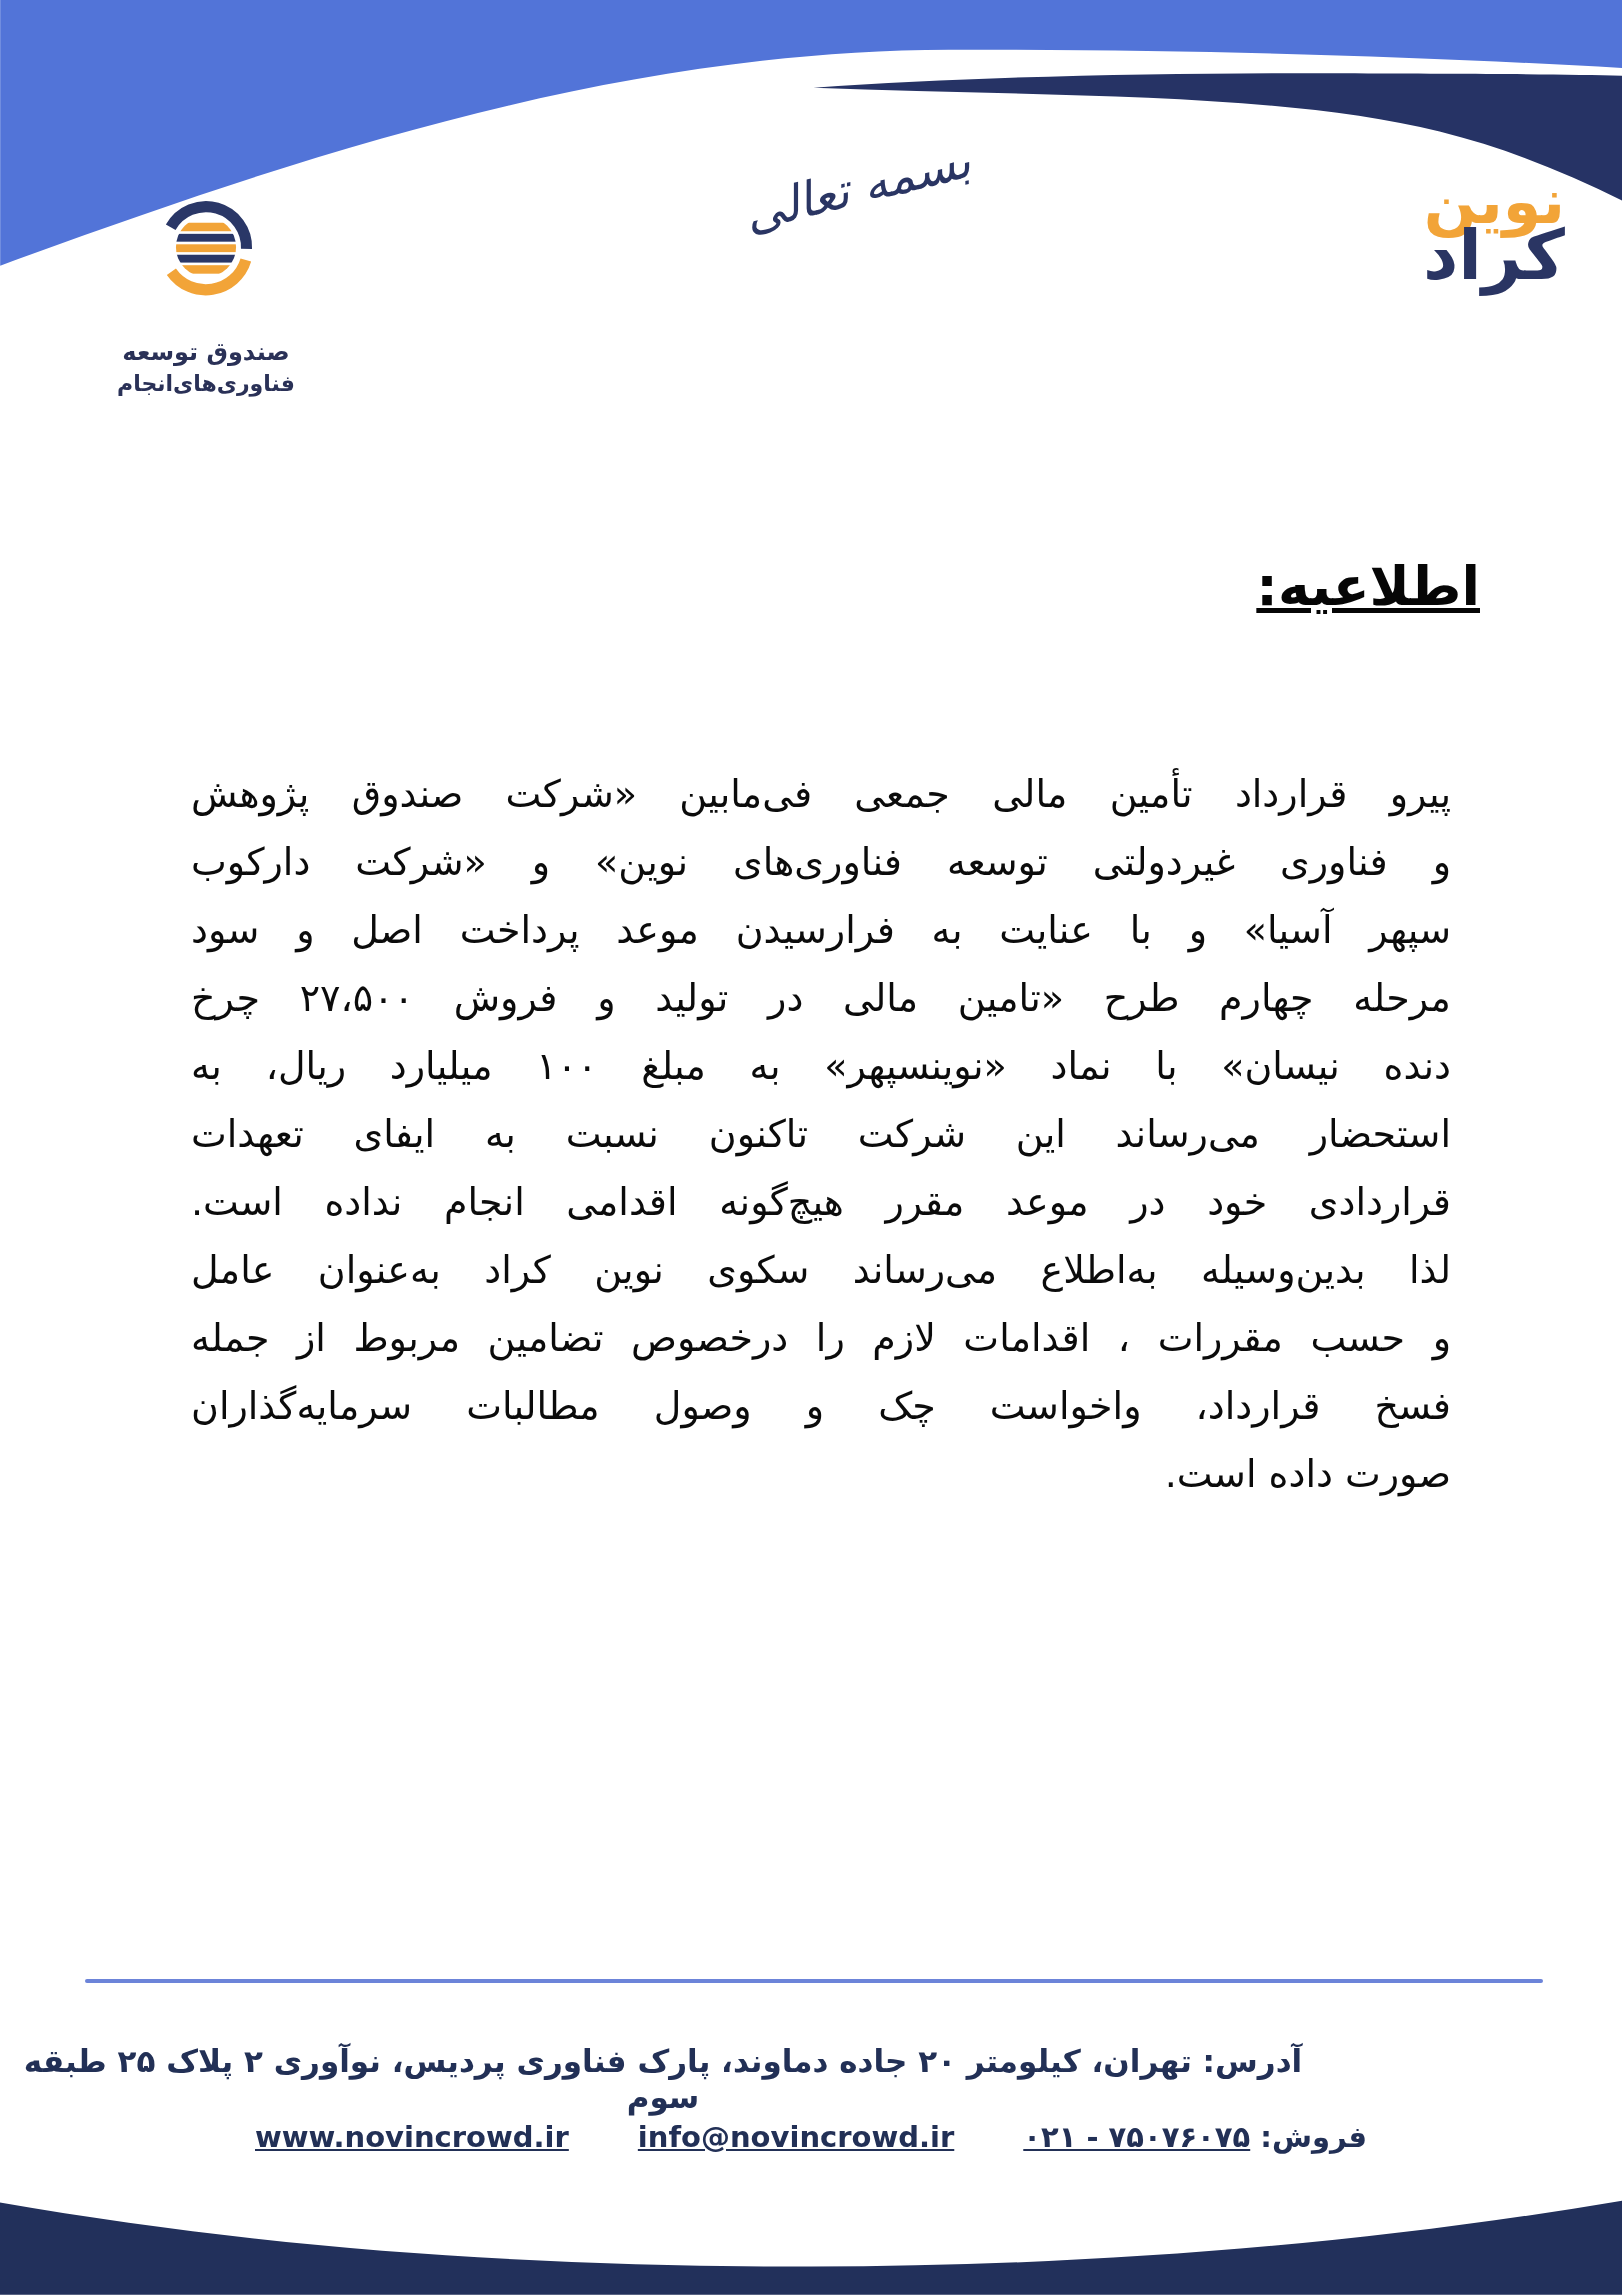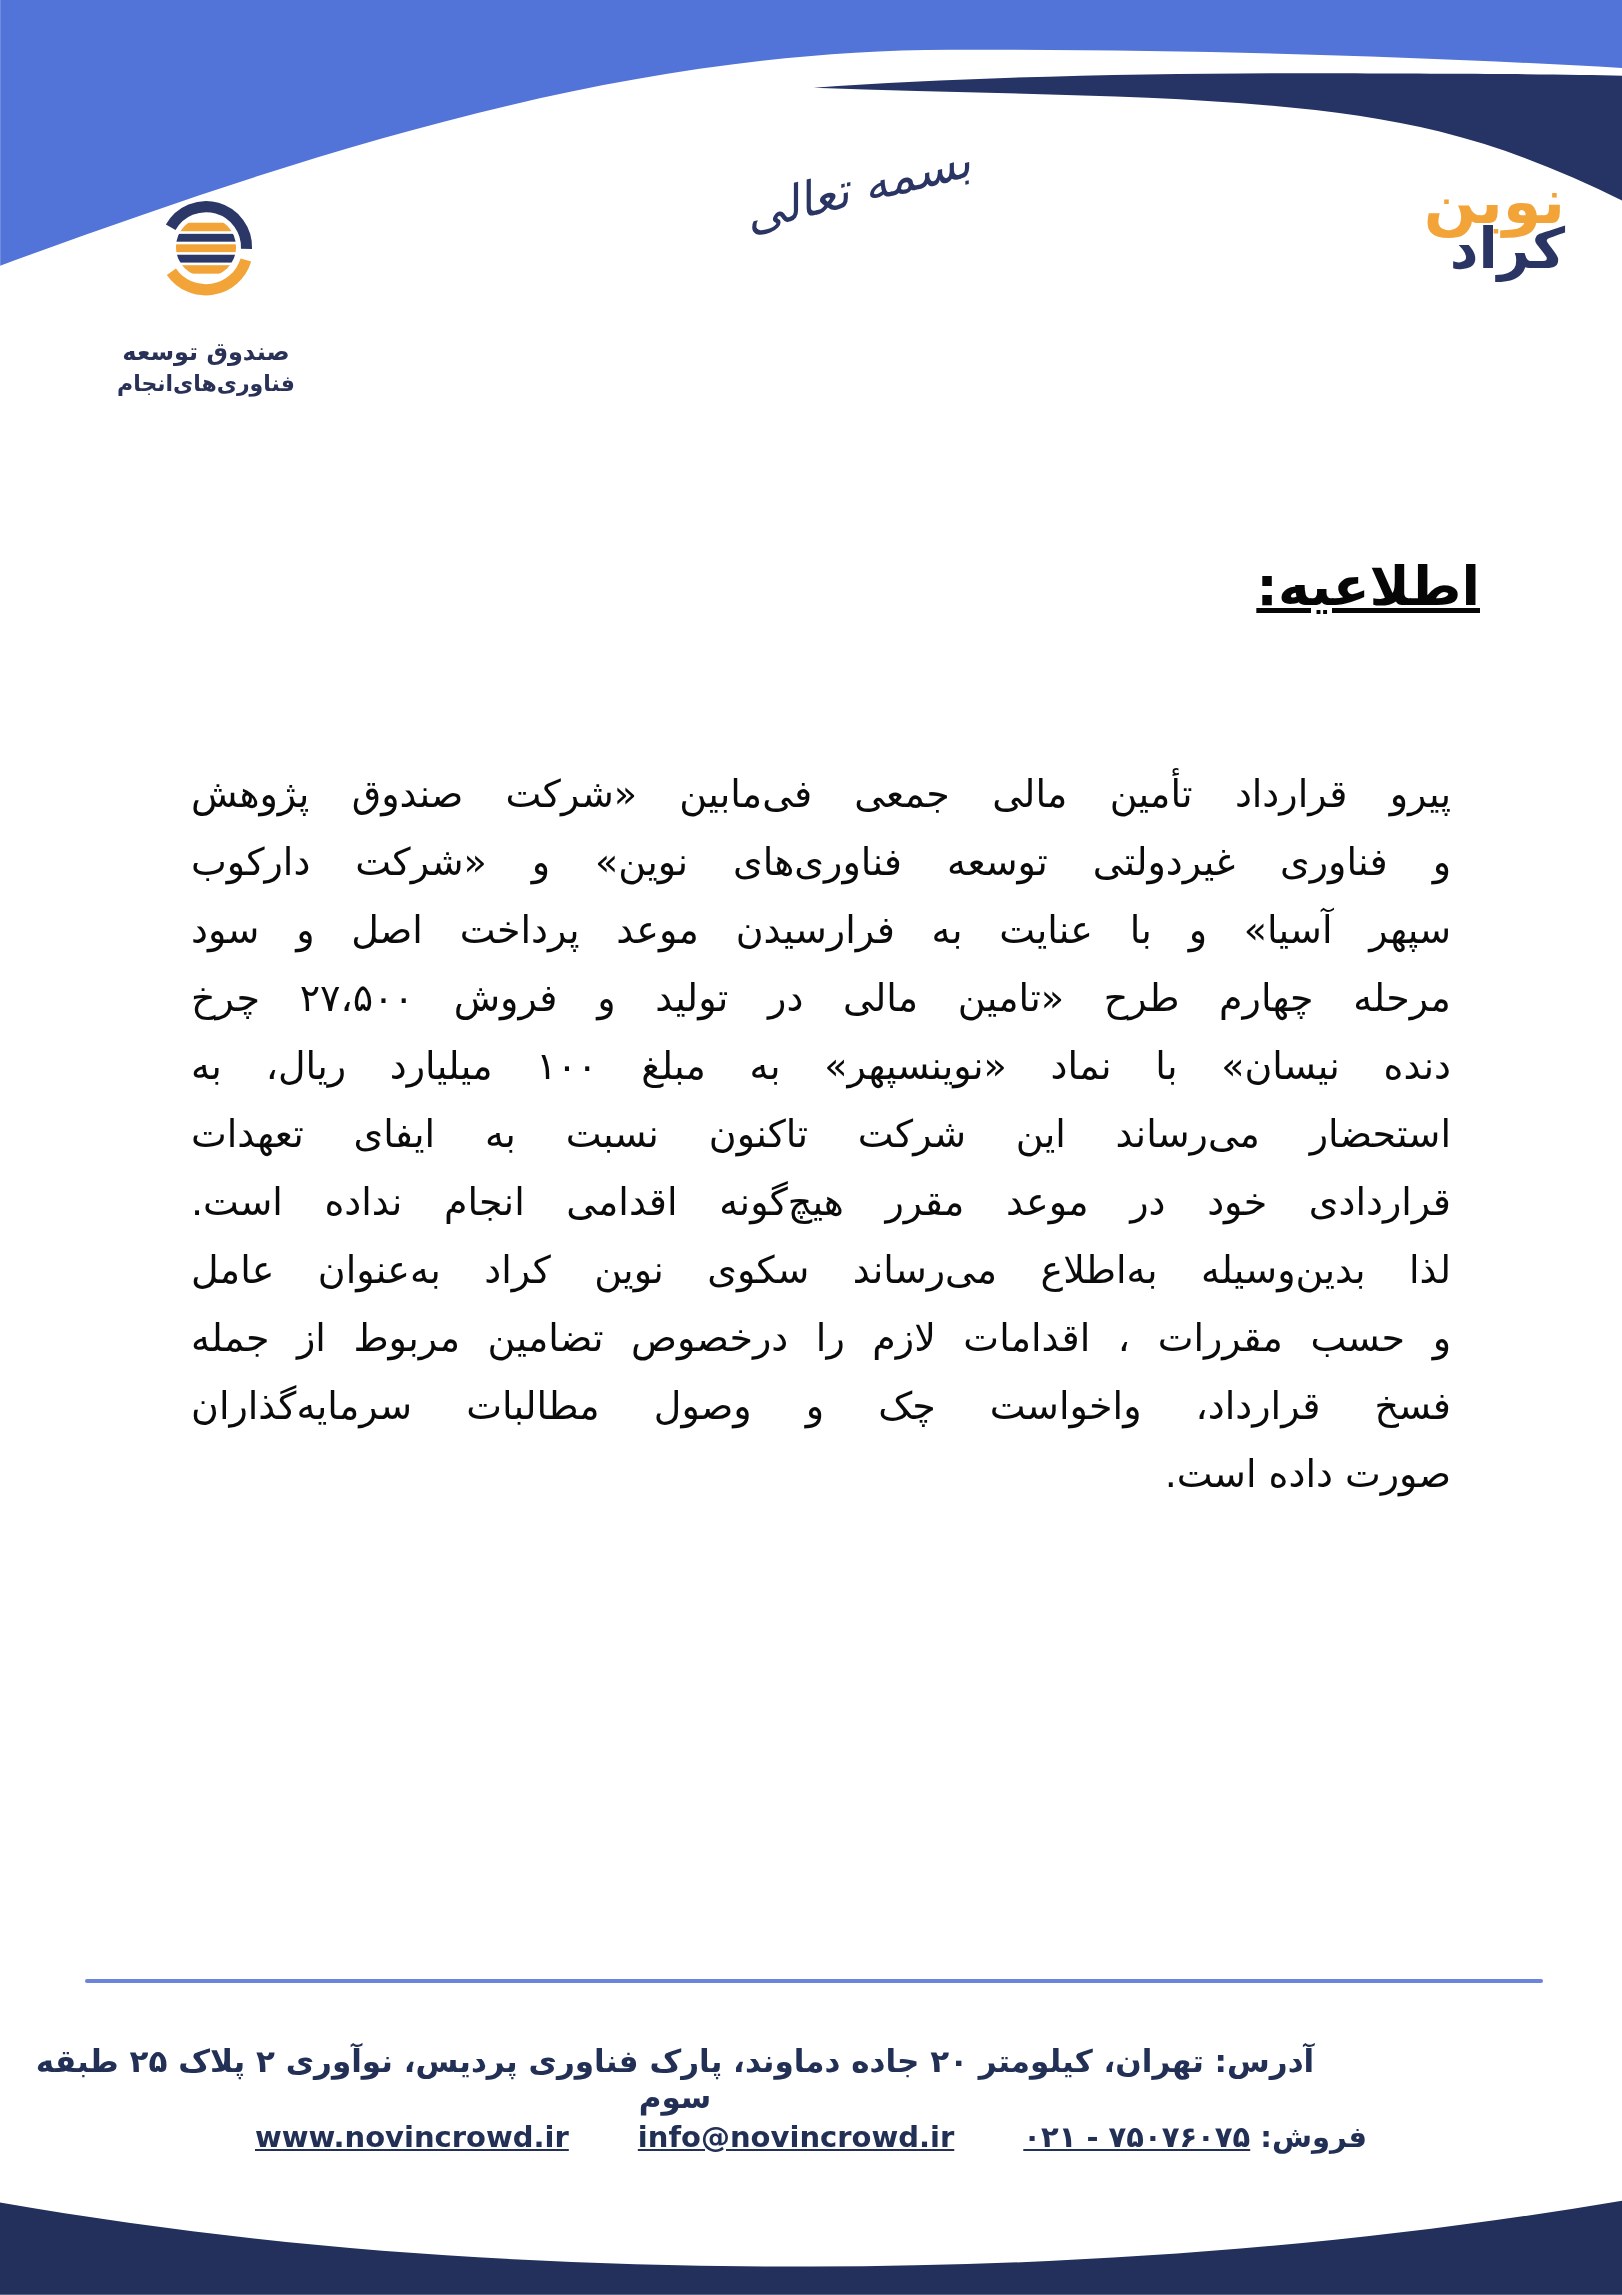--- a/index.html
+++ b/index.html
@@ -19,21 +19,21 @@
     font-size:48px;font-style:italic;color:#2a3563;
     transform:rotate(-14deg);
     direction:rtl;
   }
   .fund-logo{position:absolute;z-index:3;left:98px;top:193px;width:216px;text-align:center;}
   .fund-logo .mark{margin:0 auto;width:98px;height:115px;}
   .fund-logo .l1{margin-top:30px;font-size:24px;font-weight:bold;color:#2a3157;direction:rtl;}
   .fund-logo .l2{margin-top:5.2px;font-size:22px;font-weight:bold;color:#2a3157;direction:rtl;}
   .crowd-logo{position:absolute;z-index:3;top:171px;right:58px;width:216px;text-align:right;direction:rtl;}
   .crowd-logo .w1{font-size:62px;font-weight:bold;color:#f2a438;letter-spacing:1.3px;line-height:1;}
-  .crowd-logo .w2{font-size:56px;font-weight:bold;color:#2a3563;letter-spacing:2.6px;line-height:1;margin-top:-11.8px;}
+  .crowd-logo .w2{font-size:69px;font-weight:bold;color:#2a3563;letter-spacing:2.6px;line-height:1;margin-top:-11.8px;}
   .doc-title{
     position:absolute;z-index:2;
     top:555px;right:143px;
     font-size:54px;font-weight:bold;color:#060606;direction:rtl;text-decoration:underline;
   }
   .body-text{
     position:absolute;z-index:2;
     left:191px;top:760px;width:1260px;
     direction:rtl;color:#0b0b0b;
     font-size:38px;line-height:68px;
@@ -44,21 +44,21 @@
     white-space:nowrap;
   }
   .body-text .ln.last{text-align-last:right;}
   .footer-line{
     position:absolute;z-index:2;
     left:85px;top:1979px;width:1458px;height:3.9px;
     border-radius:2px;background:#6c84d9;
   }
   .footer-address{
     position:absolute;z-index:2;
-    left:12px;top:2043px;width:1326px;
+    left:0;top:2043px;width:1326px;
     text-align:center;direction:rtl;
     font-size:31px;font-weight:bold;color:#223056;
   }
   .footer-row{
     position:absolute;z-index:2;
     left:255px;top:2120px;width:1112px;
     display:flex;justify-content:space-between;align-items:center;
     direction:rtl;
     font-size:29px;font-weight:bold;color:#223056;
   }

